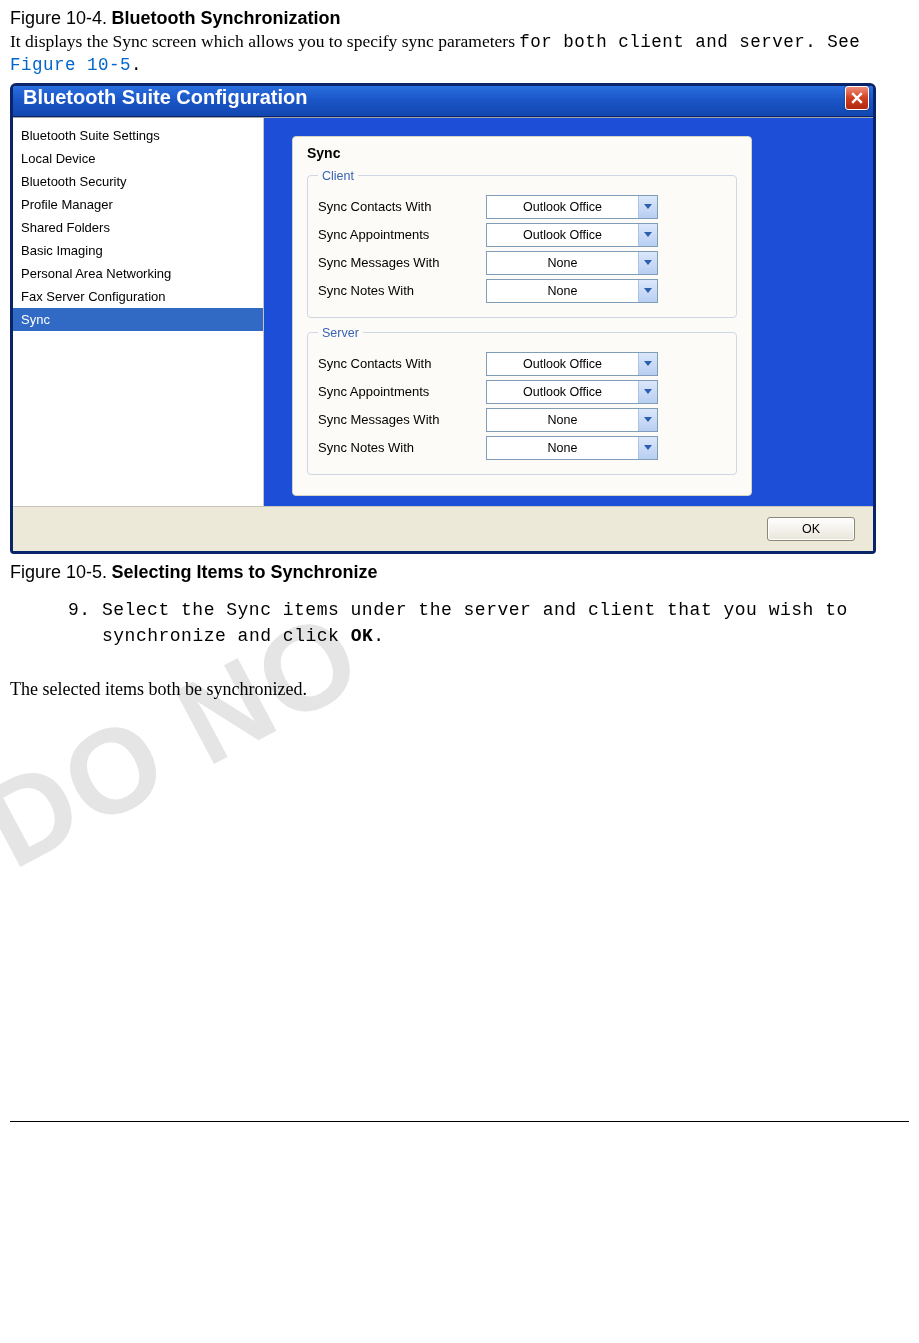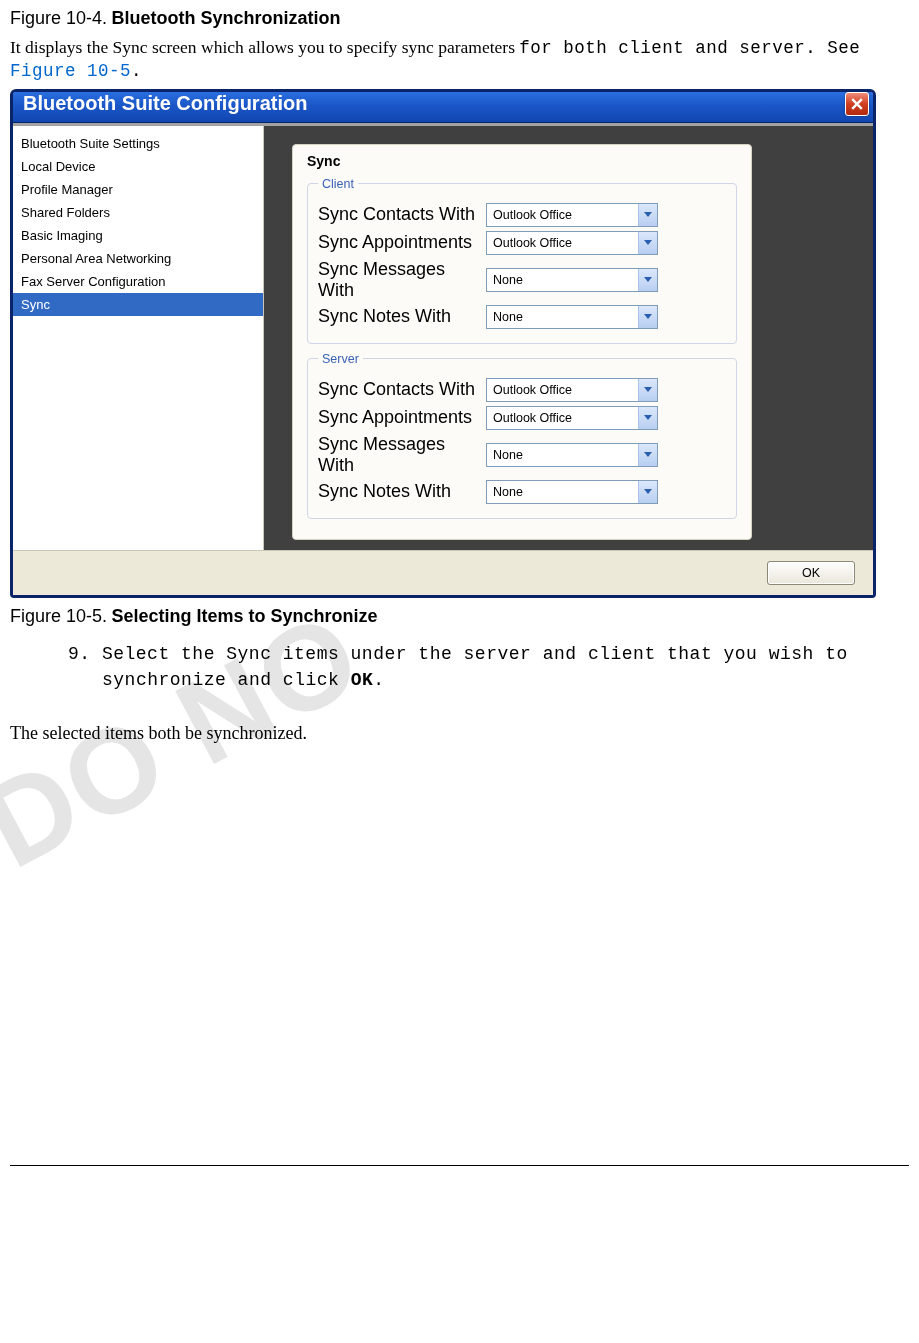--- a/index.html
+++ b/index.html
@@ -22,21 +22,21 @@
   }
   .caption .fig-label {
     font-family: Arial, Helvetica, sans-serif;
     font-size: 18px;
   }
   .caption .fig-title {
     font-weight: bold;
     font-family: Arial, Helvetica, sans-serif;
     font-size: 18px;
   }
-  .para { margin: 8px 0 4px 0; line-height: 1.25; }
+  .para { margin: 2px 0 4px 0; line-height: 1.25; }
   .xref { color: #0066cc; }
   
   .win {
     width: 860px;
     border: 3px solid #0a246a;
     border-radius: 6px 6px 4px 4px;
     background: #ece9d8;
     font-family: Tahoma, Arial, sans-serif;
     font-size: 12.5px;
     box-shadow: 0 0 0 1px #6f8bd0 inset;
@@ -59,22 +59,22 @@
     width: 22px; height: 22px;
     background: linear-gradient(to bottom, #f08d7a, #d13e20 50%, #b02a10);
     border: 1px solid #fff;
     border-radius: 3px;
     display: flex; align-items: center; justify-content: center;
     box-shadow: 0 0 2px rgba(0,0,0,0.4);
   }
   .closebtn svg { width: 12px; height: 12px; }
   .win-body {
     display: flex;
-    background: #404040;
-    border-top: 3px solid #a3a3a3;
+    background: #1d4ed8;
+    border-top: 1px solid #a3a3a3;
   }
   
   .sidebar {
     width: 250px;
     background: #fff;
     border-right: 1px solid #c9c5b8;
     padding: 6px 0 20px 0;
   }
   .sidebar-item {
     padding: 2px 8px 2px 8px;
@@ -116,29 +116,30 @@
     padding: 0 4px;
     font-size: 12.5px;
   }
   .row {
     display: flex;
     align-items: center;
     margin: 4px 0;
   }
   .row-label {
     width: 168px;
-    font-size: 18px;
+    font-size: 13px;
   }
   .dd {
     display: flex;
     align-items: center;
     width: 170px;
     height: 22px;
     border: 1px solid #7f9db9;
     background: #fff;
+    text-align: center;
   }
   .dd-val {
     flex: 1;
     padding: 0 6px;
     font-size: 12.5px;
     color: #000;
     overflow: hidden;
     white-space: nowrap;
   }
   .dd-btn {
@@ -230,20 +231,21 @@
         <svg viewBox="0 0 10 10">
             <path d="M1 1 L9 9 M9 1 L1 9" stroke="#fff" stroke-width="2" fill="none"></path>
           </svg>
       </span>
     </div>
   </div>
   <div class="win-body">
     <div class="sidebar">
       <div class="sidebar-item">Bluetooth Suite Settings</div>
       <div class="sidebar-item">Local Device</div>
+      <div class="sidebar-item">Bluetooth Security</div>
       <div class="sidebar-item">Profile Manager</div>
       <div class="sidebar-item">Shared Folders</div>
       <div class="sidebar-item">Basic Imaging</div>
       <div class="sidebar-item">Personal Area Networking</div>
       <div class="sidebar-item">Fax Server Configuration</div>
       <div class="sidebar-item selected">Sync</div>
     </div>
     <div class="main">
       <div class="panel">
         <div class="panel-title">Sync</div>

